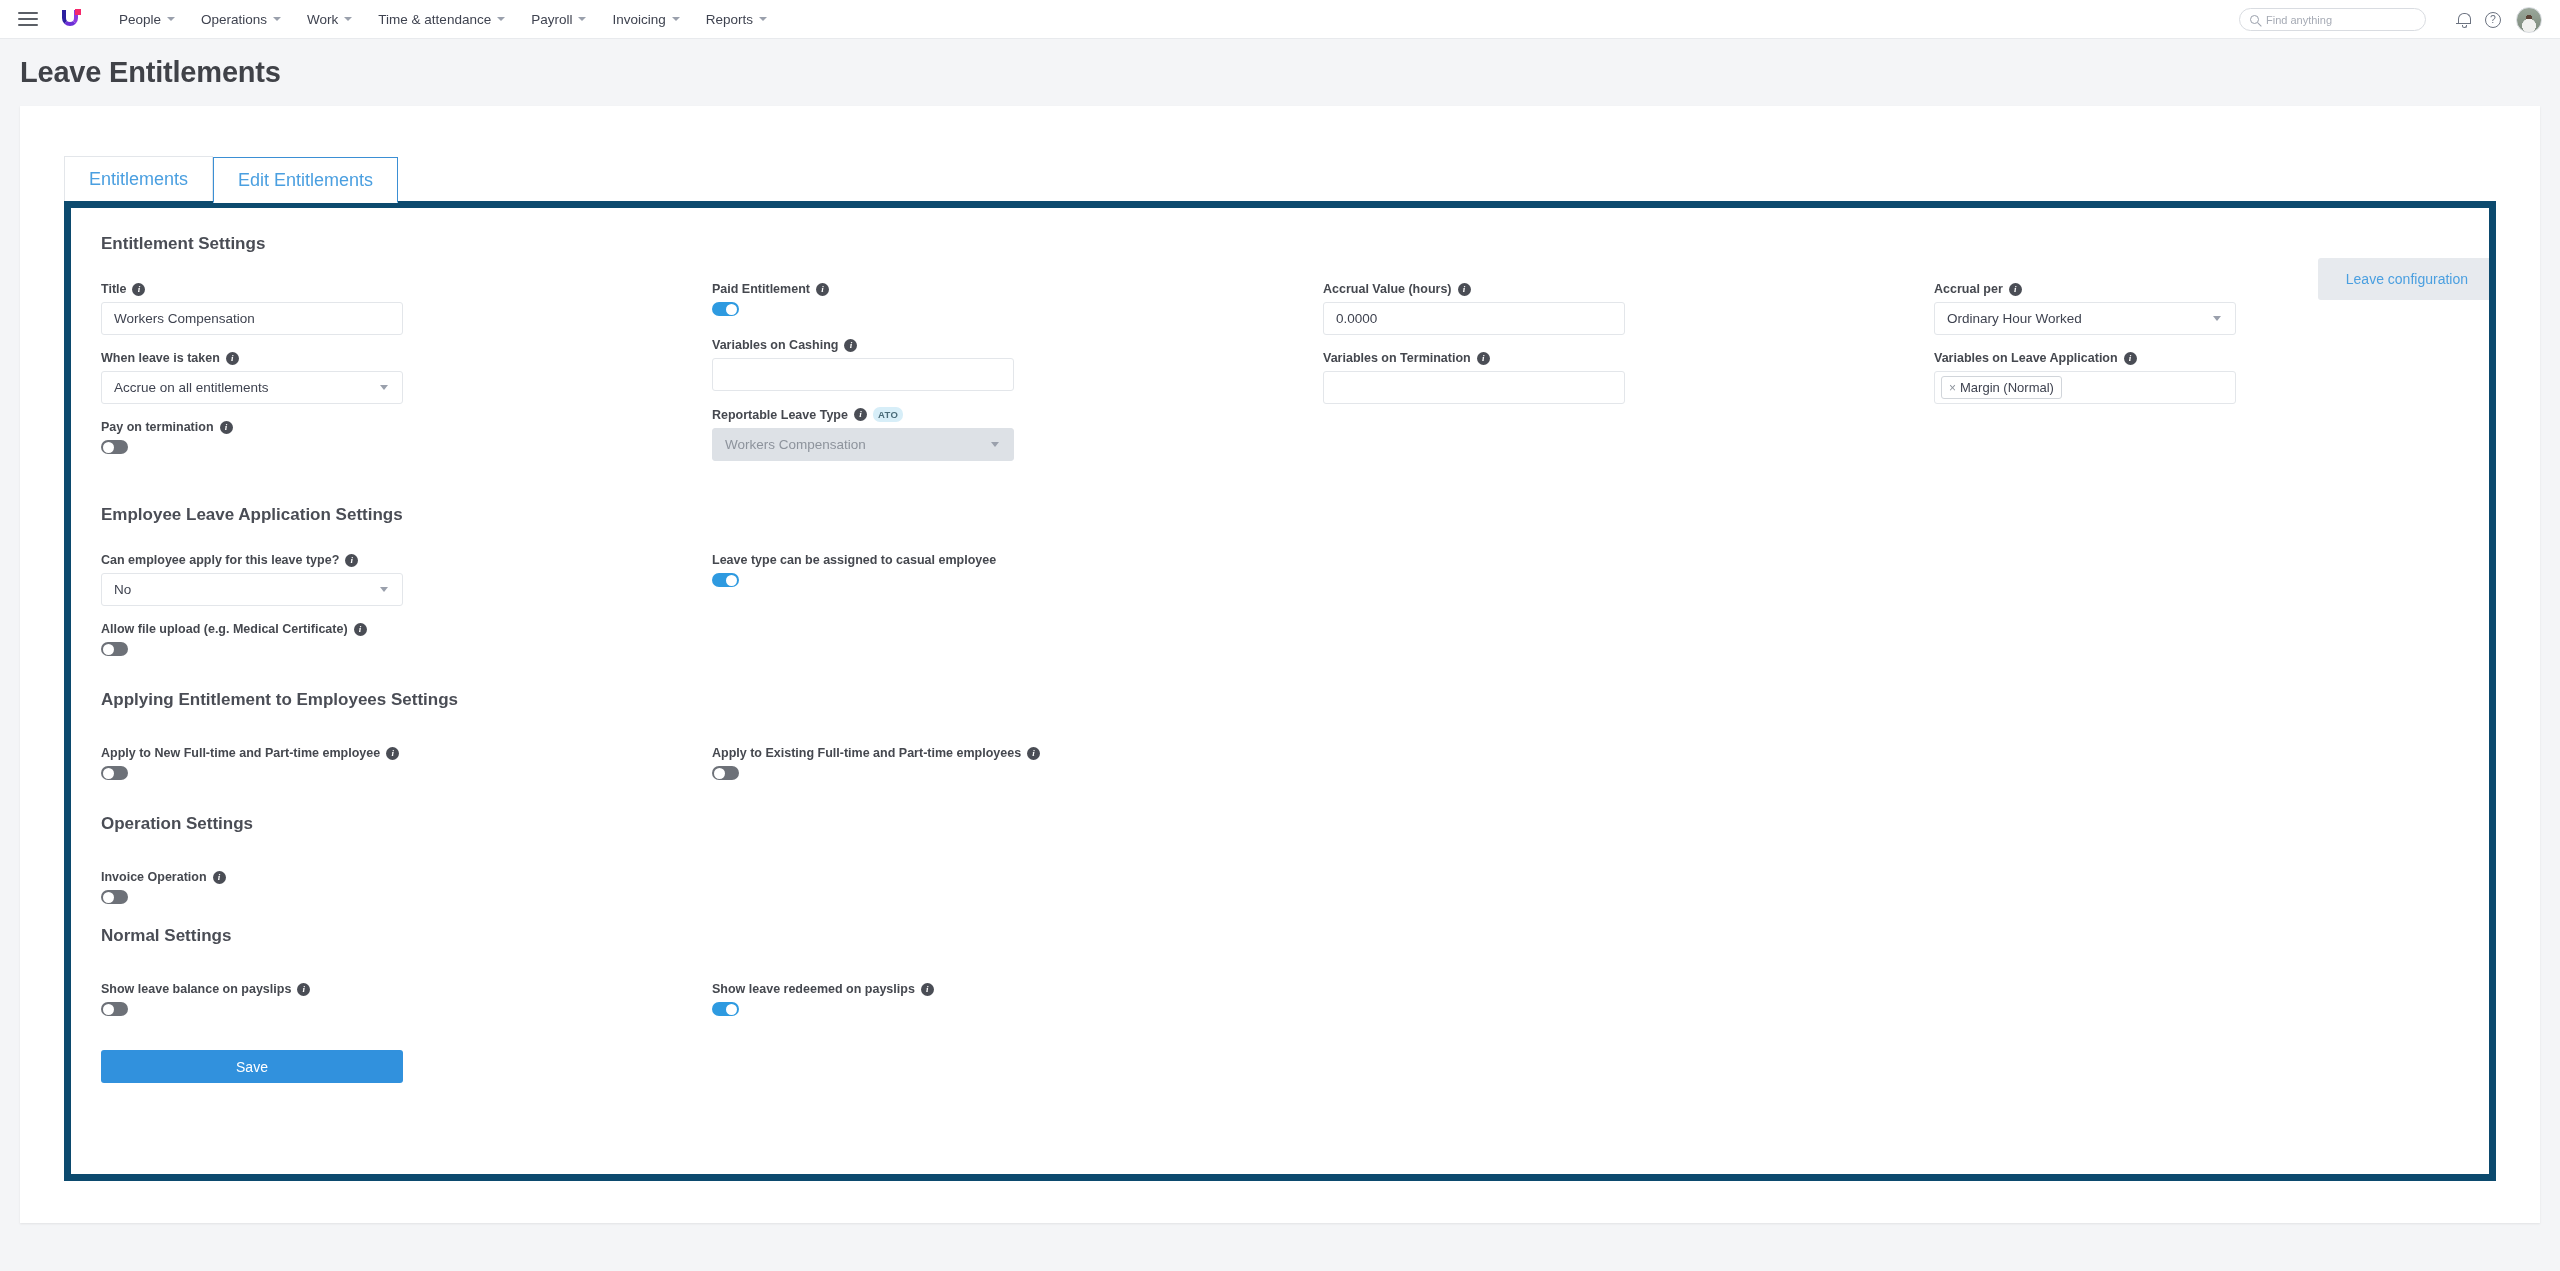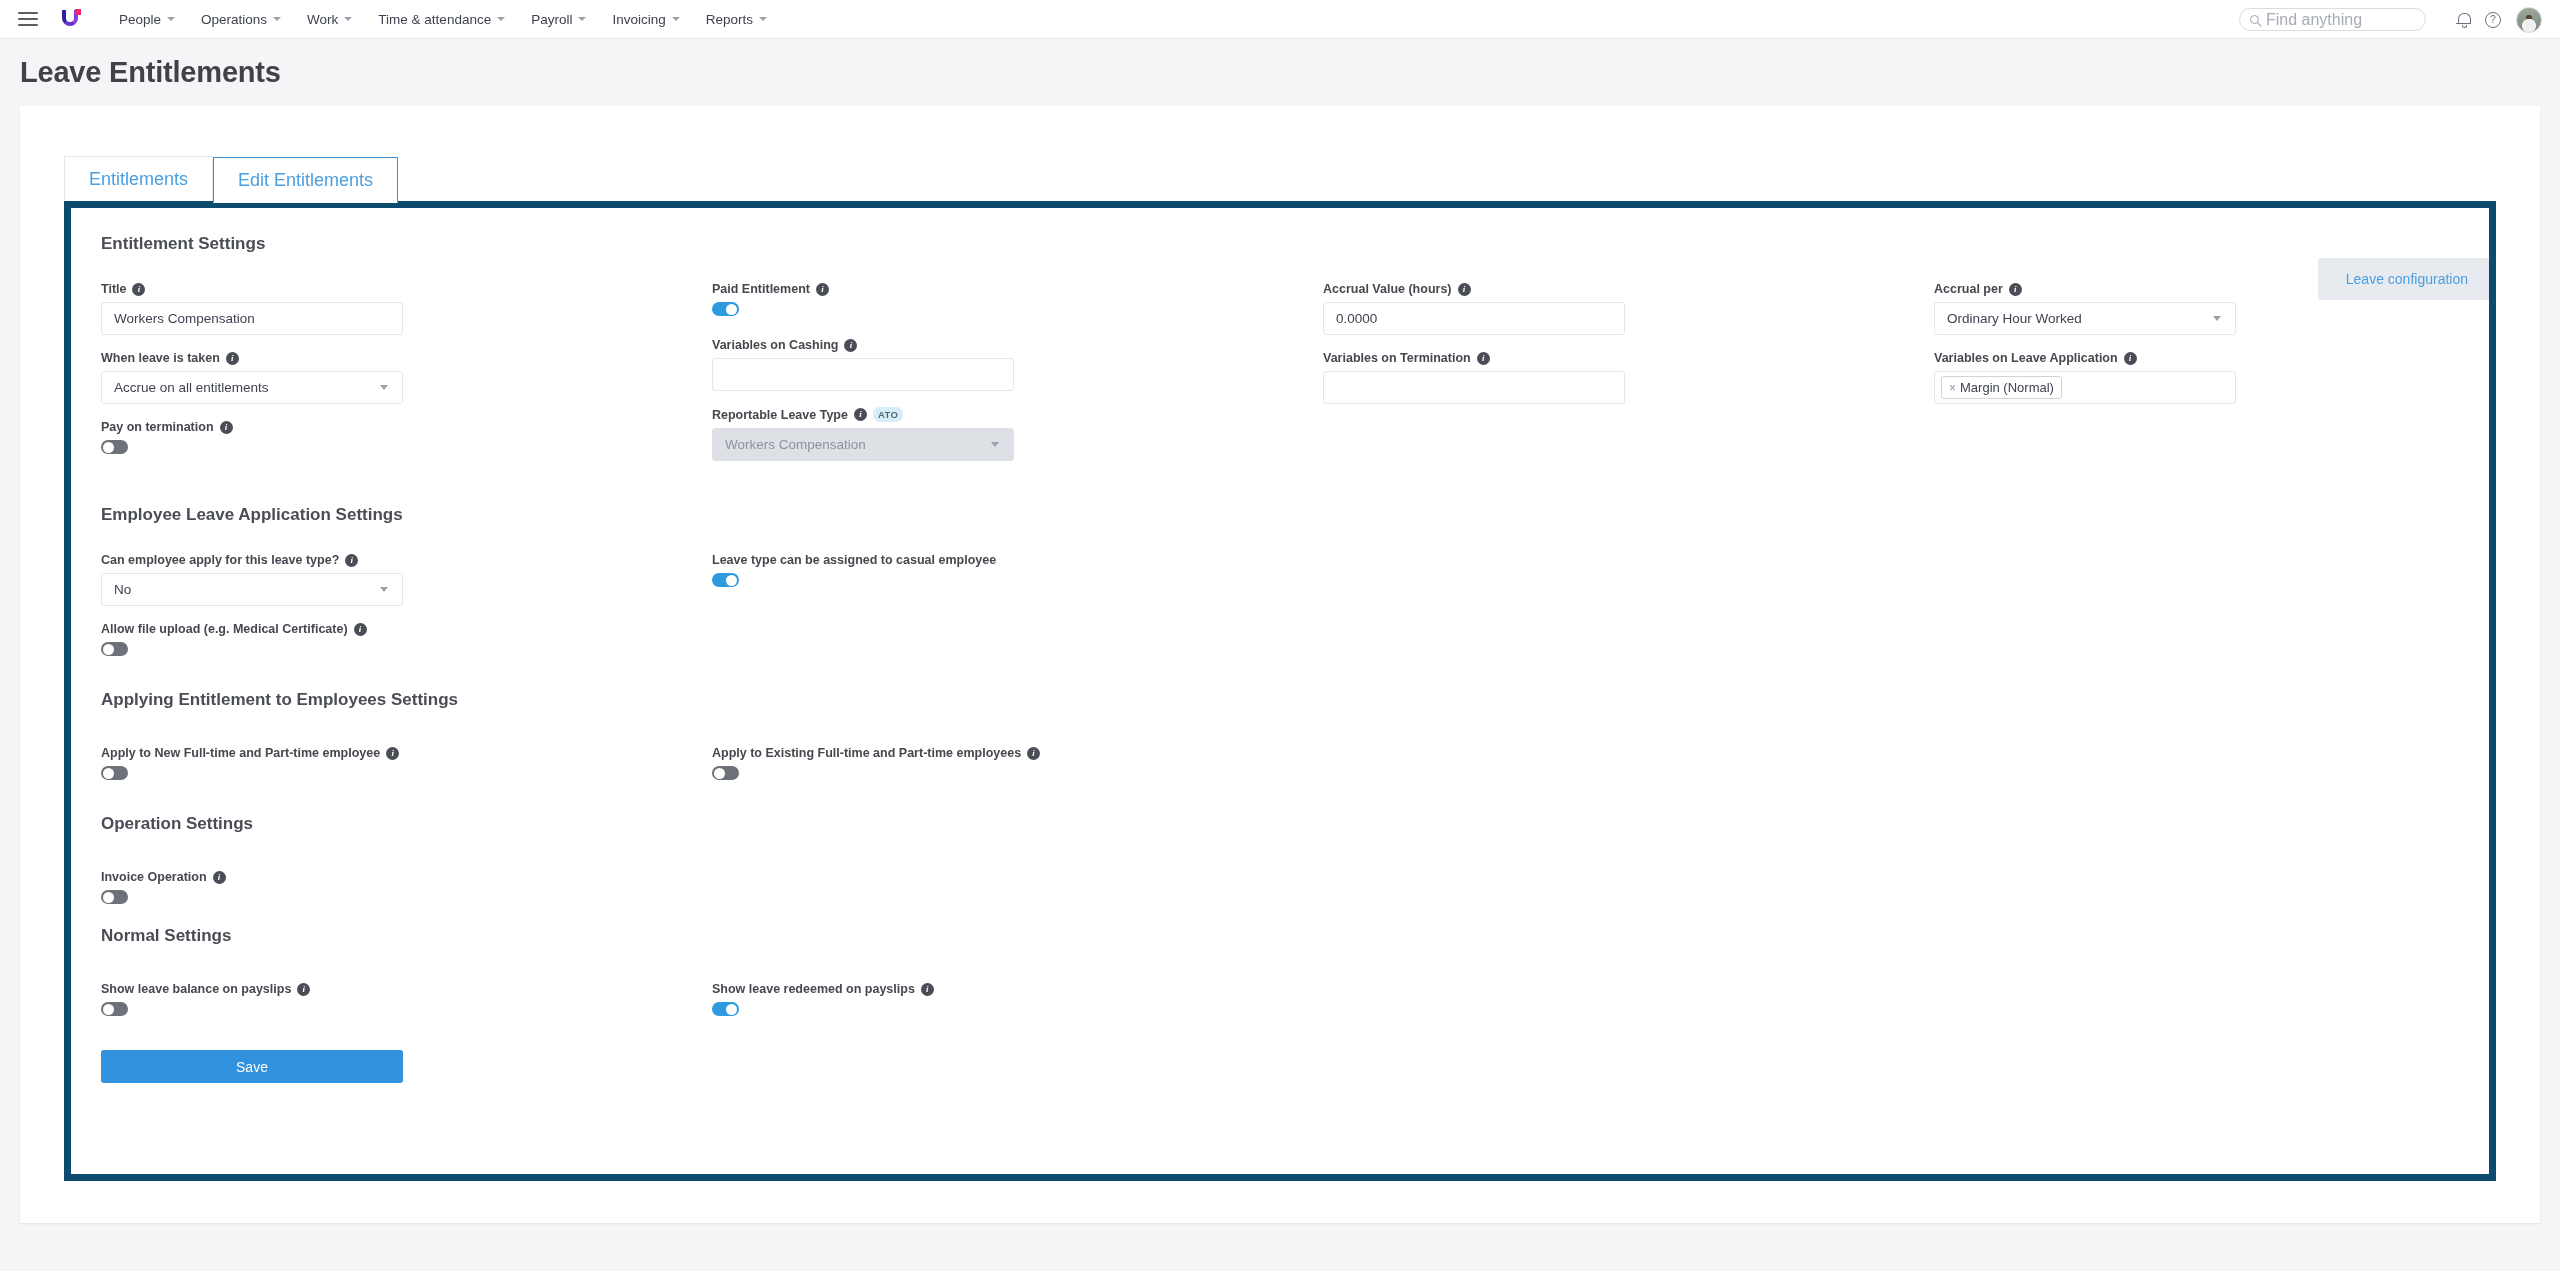--- a/index.html
+++ b/index.html
@@ -93,21 +93,21 @@
     flex: 0 0 auto;
   }
   .search-box .mag::after {
     content: "";
     position: absolute;
     right: -4px; bottom: -2px;
     width: 5px; height: 1.3px;
     background: #9aa0ac;
     transform: rotate(45deg);
   }
-  .search-box .ph { font-size: 16px; color: #a6abb5; }
+  .search-box .ph { font-size: 11px; color: #a6abb5; }
 
   .icon-btn {
     width: 30px; height: 30px;
     display: flex; align-items: center; justify-content: center;
     cursor: pointer;
     color: #6b7280;
   }
   .bell {
     width: 13px; height: 13px;
     position: relative;

